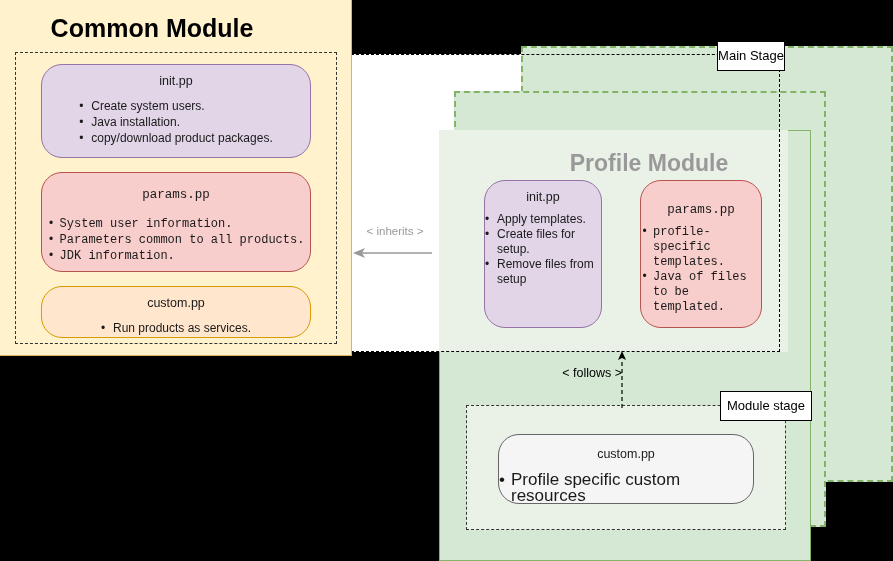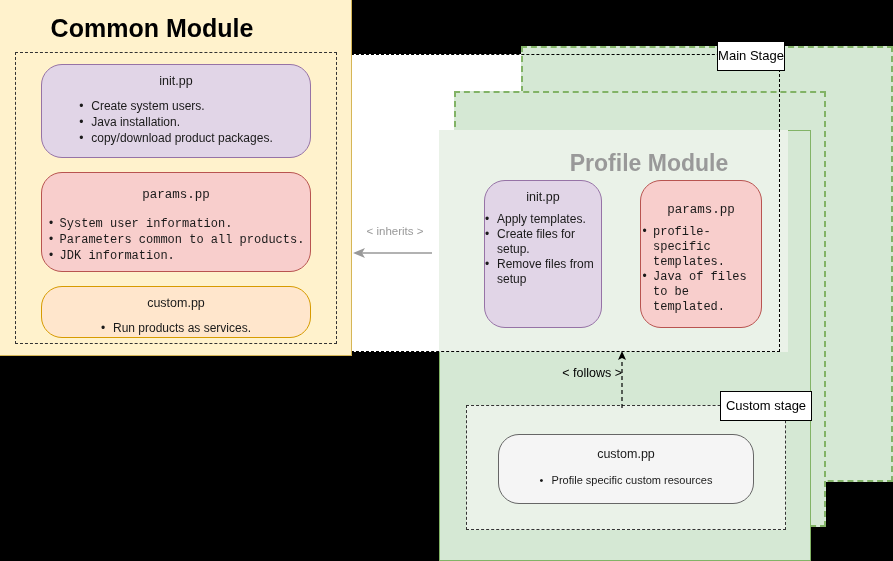--- a/index.html
+++ b/index.html
@@ -146,21 +146,21 @@
     background: transparent;
   }
   
   .custom-stage-dashed {
     left: 466px; top: 405px; width: 320px; height: 125px;
     border: 1px dashed #333333;
     background: #eaf2e8;
   }
   .cu-custom { left: 498px; top: 434px; width: 256px; height: 70px; padding-top: 12px; }
   .cu-custom ul { margin-top: 7px; }
-  .cu-custom ul li { font-size: 11px; }
+  .cu-custom ul li { font-size: 17px; }
 
   
   .stage-label {
     background: #ffffff;
     border: 1px solid #000000;
     font-size: 13px;
     color: #000000;
     text-align: center;
     line-height: 28px;
     box-sizing: border-box;
@@ -227,21 +227,21 @@
 
   <div class="abs follows-wrap">
     <div class="follows-label">&lt; follows &gt;</div>
     <svg class="follows-svg" width="12" height="58" viewBox="0 0 12 58">
       <line x1="6" y1="58" x2="6" y2="9" stroke="#000000" stroke-width="1.2" stroke-dasharray="4,3"></line>
       <path d="M6 1 L2 10 L6 8 L10 10 Z" fill="#000000"></path>
     </svg>
   </div>
 
   <div class="abs stage-label label-main">Main Stage</div>
-  <div class="abs stage-label label-custom">Custom stage</div>
+  <div class="abs stage-label label-custom">Module stage</div>
 
   <div class="abs common-module">
     <div class="common-title">Common Module</div>
     <div class="abs common-inner-dashed"></div>
   </div>
 
   <div class="abs card card-purple c-init">
     <span class="card-title">init.pp</span>
     <ul>
       <li>Create system users.</li>

